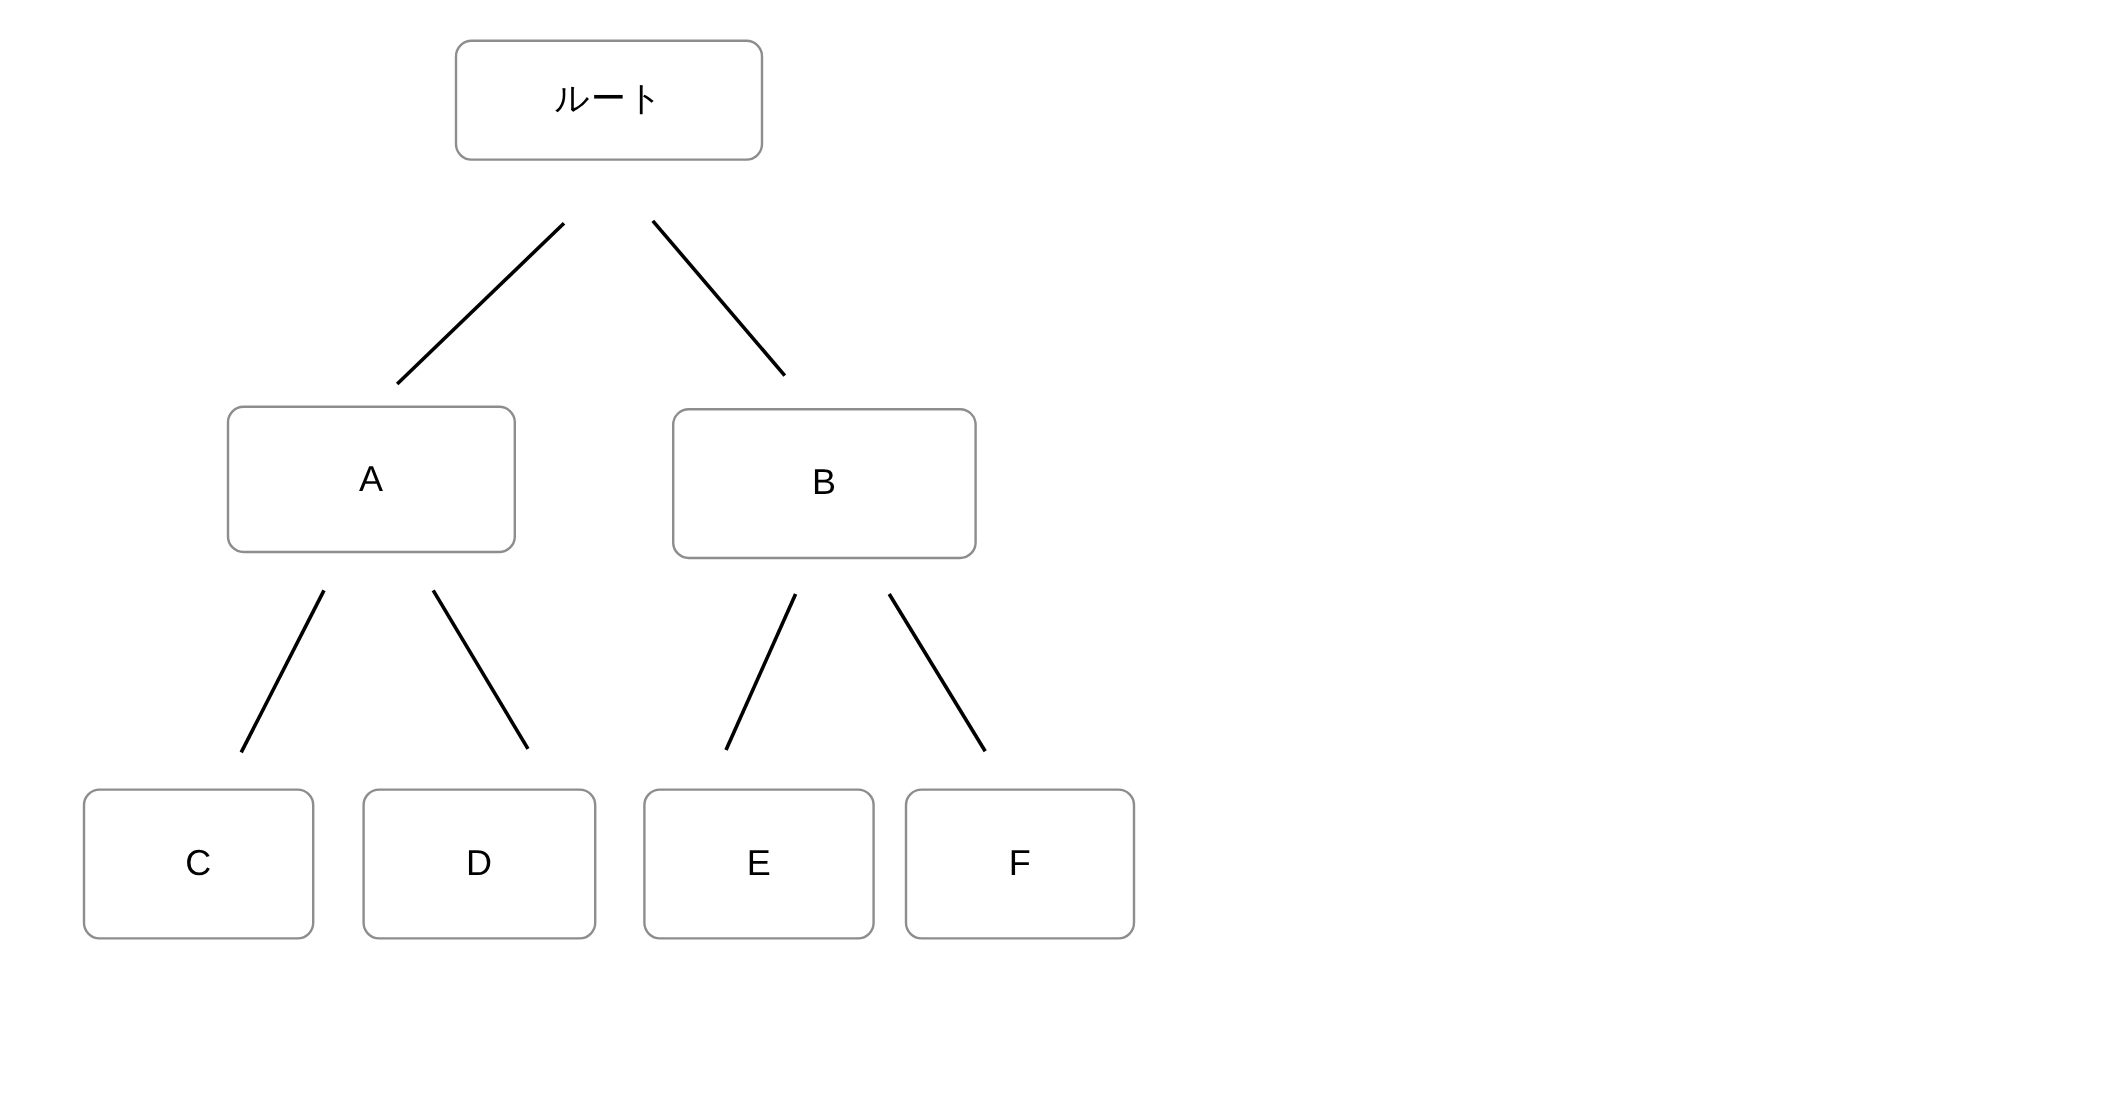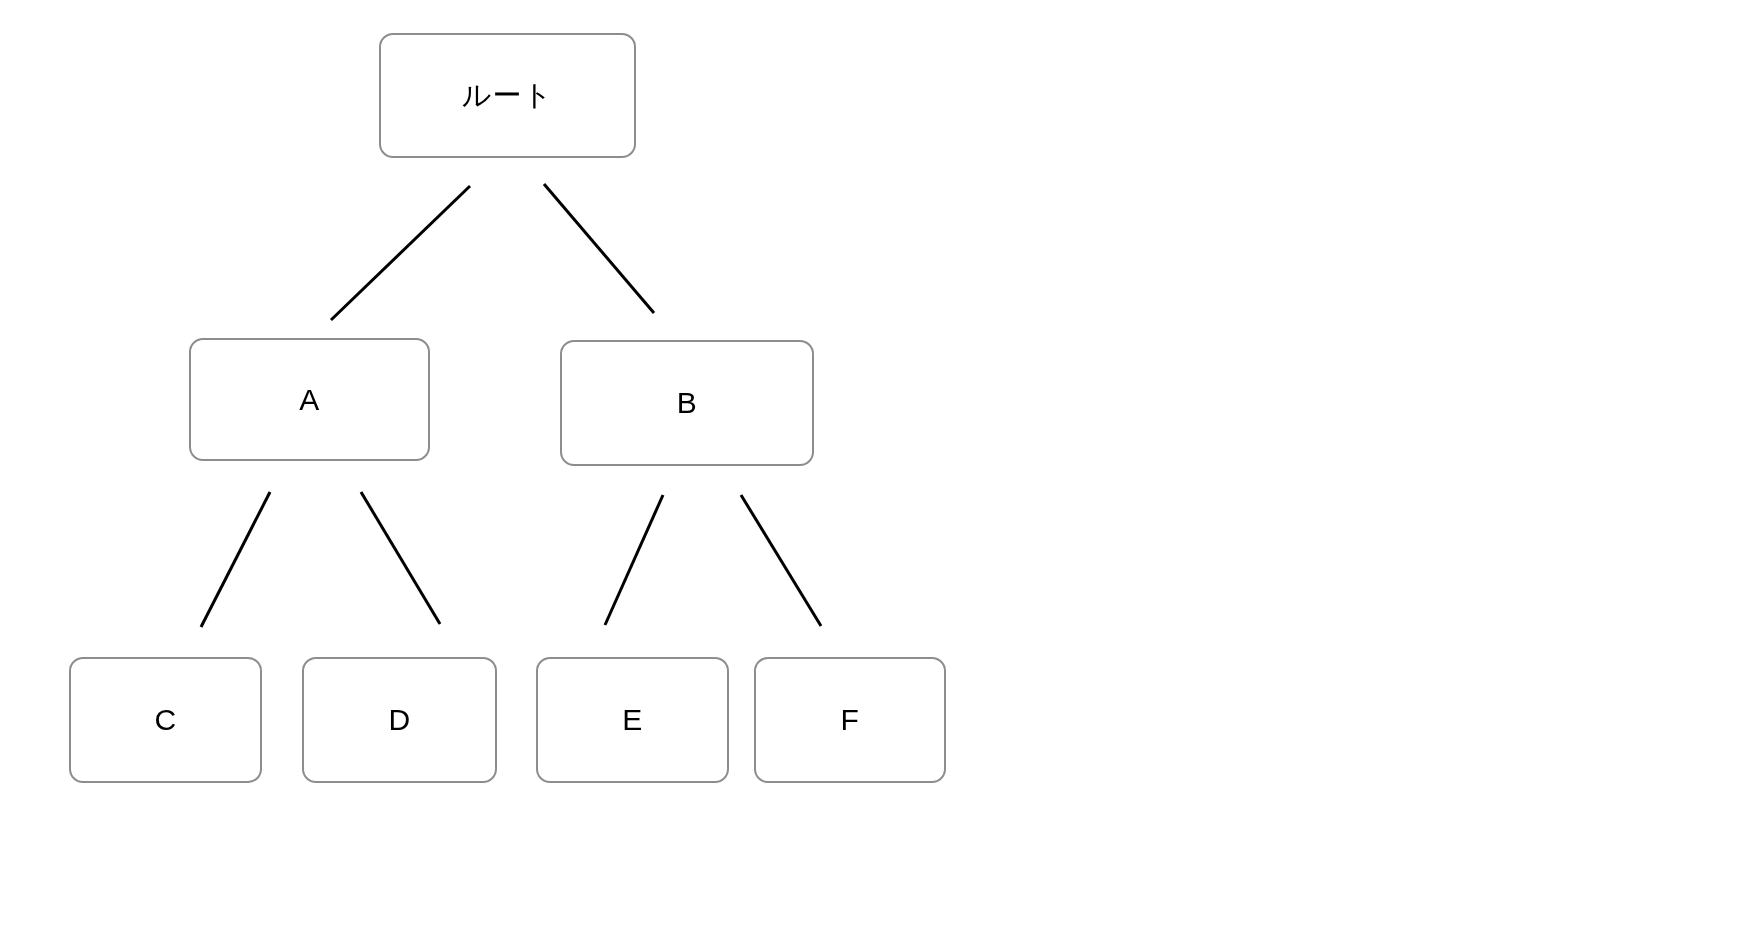--- a/index.html
+++ b/index.html
@@ -56,21 +56,21 @@
 
   <svg id="edge-layer" viewBox="0 0 1752 928">
       <line x1="470" y1="186" x2="331" y2="320" stroke="#000000" stroke-width="3" stroke-linecap="butt"></line>
       <line x1="544" y1="184" x2="654" y2="313" stroke="#000000" stroke-width="3" stroke-linecap="butt"></line>
       <line x1="270" y1="492" x2="201" y2="627" stroke="#000000" stroke-width="3" stroke-linecap="butt"></line>
       <line x1="361" y1="492" x2="440" y2="624" stroke="#000000" stroke-width="3" stroke-linecap="butt"></line>
       <line x1="663" y1="495" x2="605" y2="625" stroke="#000000" stroke-width="3" stroke-linecap="butt"></line>
       <line x1="741" y1="495" x2="821" y2="626" stroke="#000000" stroke-width="3" stroke-linecap="butt"></line>
     </svg>
 
-  <div class="node" style="left: 379px; top: 33px; width: 257px; height: 125px; border-color: rgb(141, 141, 141); background: rgb(255, 255, 255);">
+  <div class="node" style="left: 379px; top: 33px; width: 257px; height: 101px; border-color: rgb(141, 141, 141); background: rgb(255, 255, 255);">
     <span class="node-label jp">ルート</span>
   </div>
 
   <div class="node" style="left: 189px; top: 338px; width: 241px; height: 123px; border-color: rgb(141, 141, 141); background: rgb(255, 255, 255);">
     <span class="node-label">A</span>
   </div>
 
   <div class="node" style="left: 560px; top: 340px; width: 254px; height: 126px; border-color: rgb(141, 141, 141); background: rgb(255, 255, 255);">
     <span class="node-label">B</span>
   </div>

